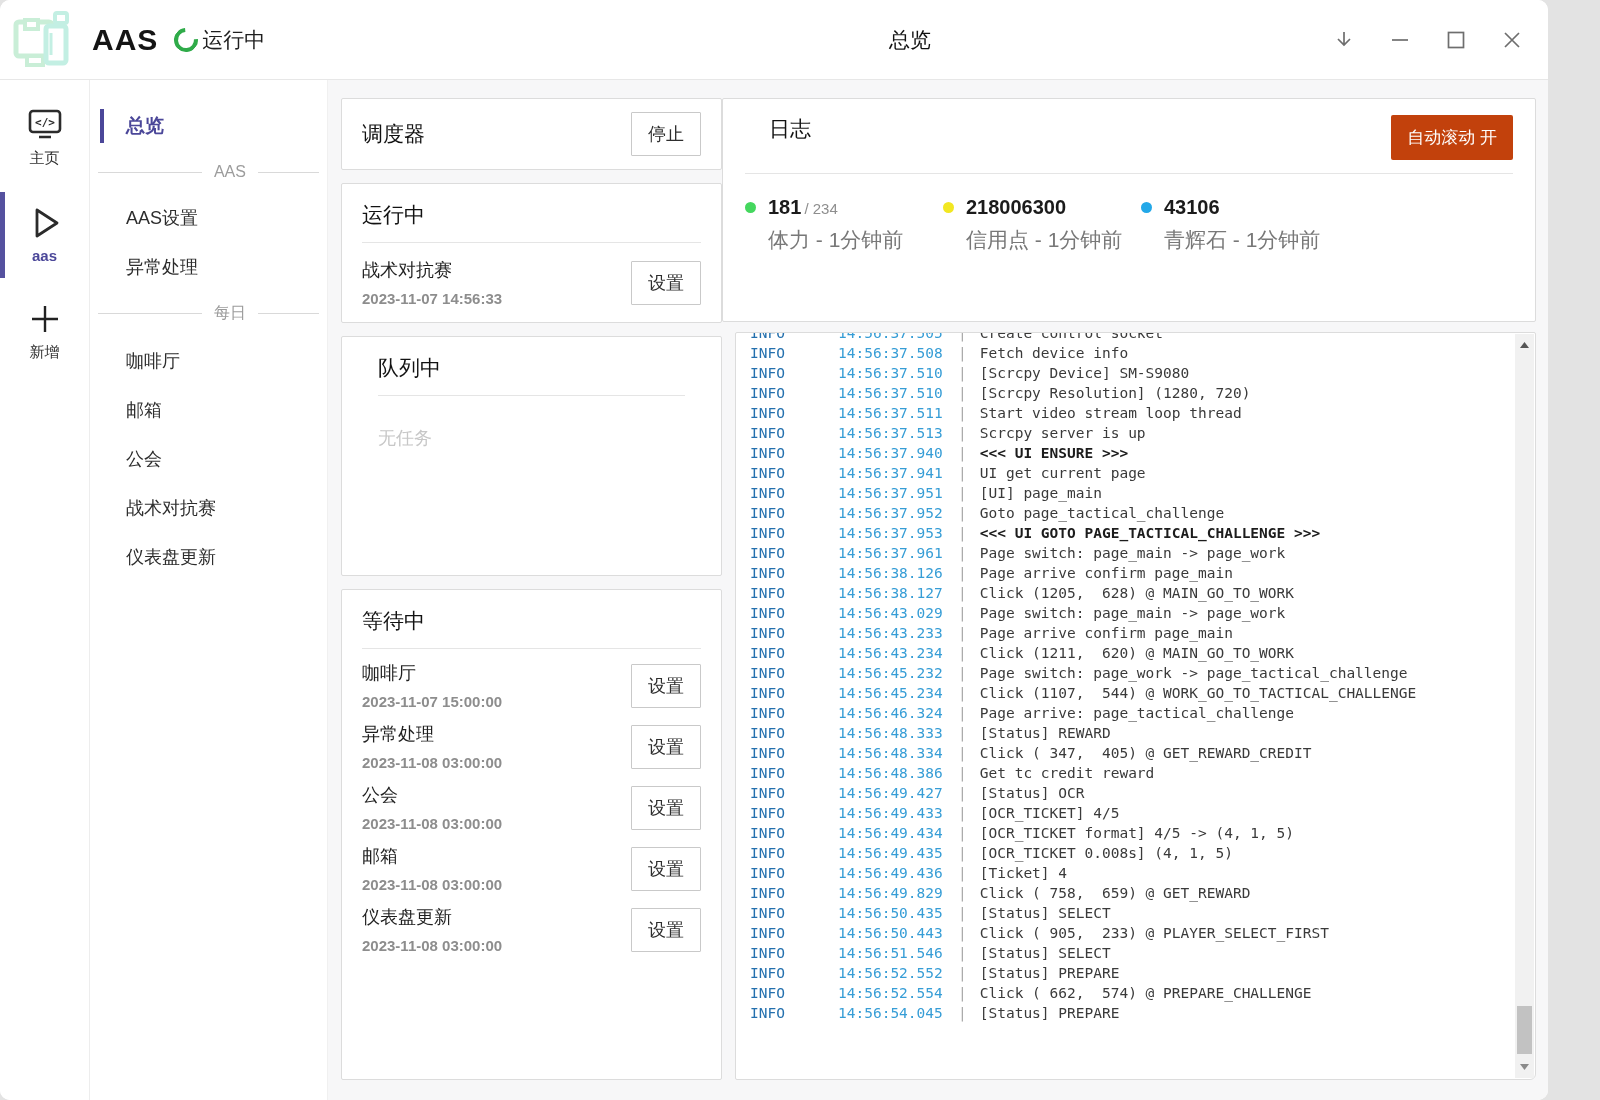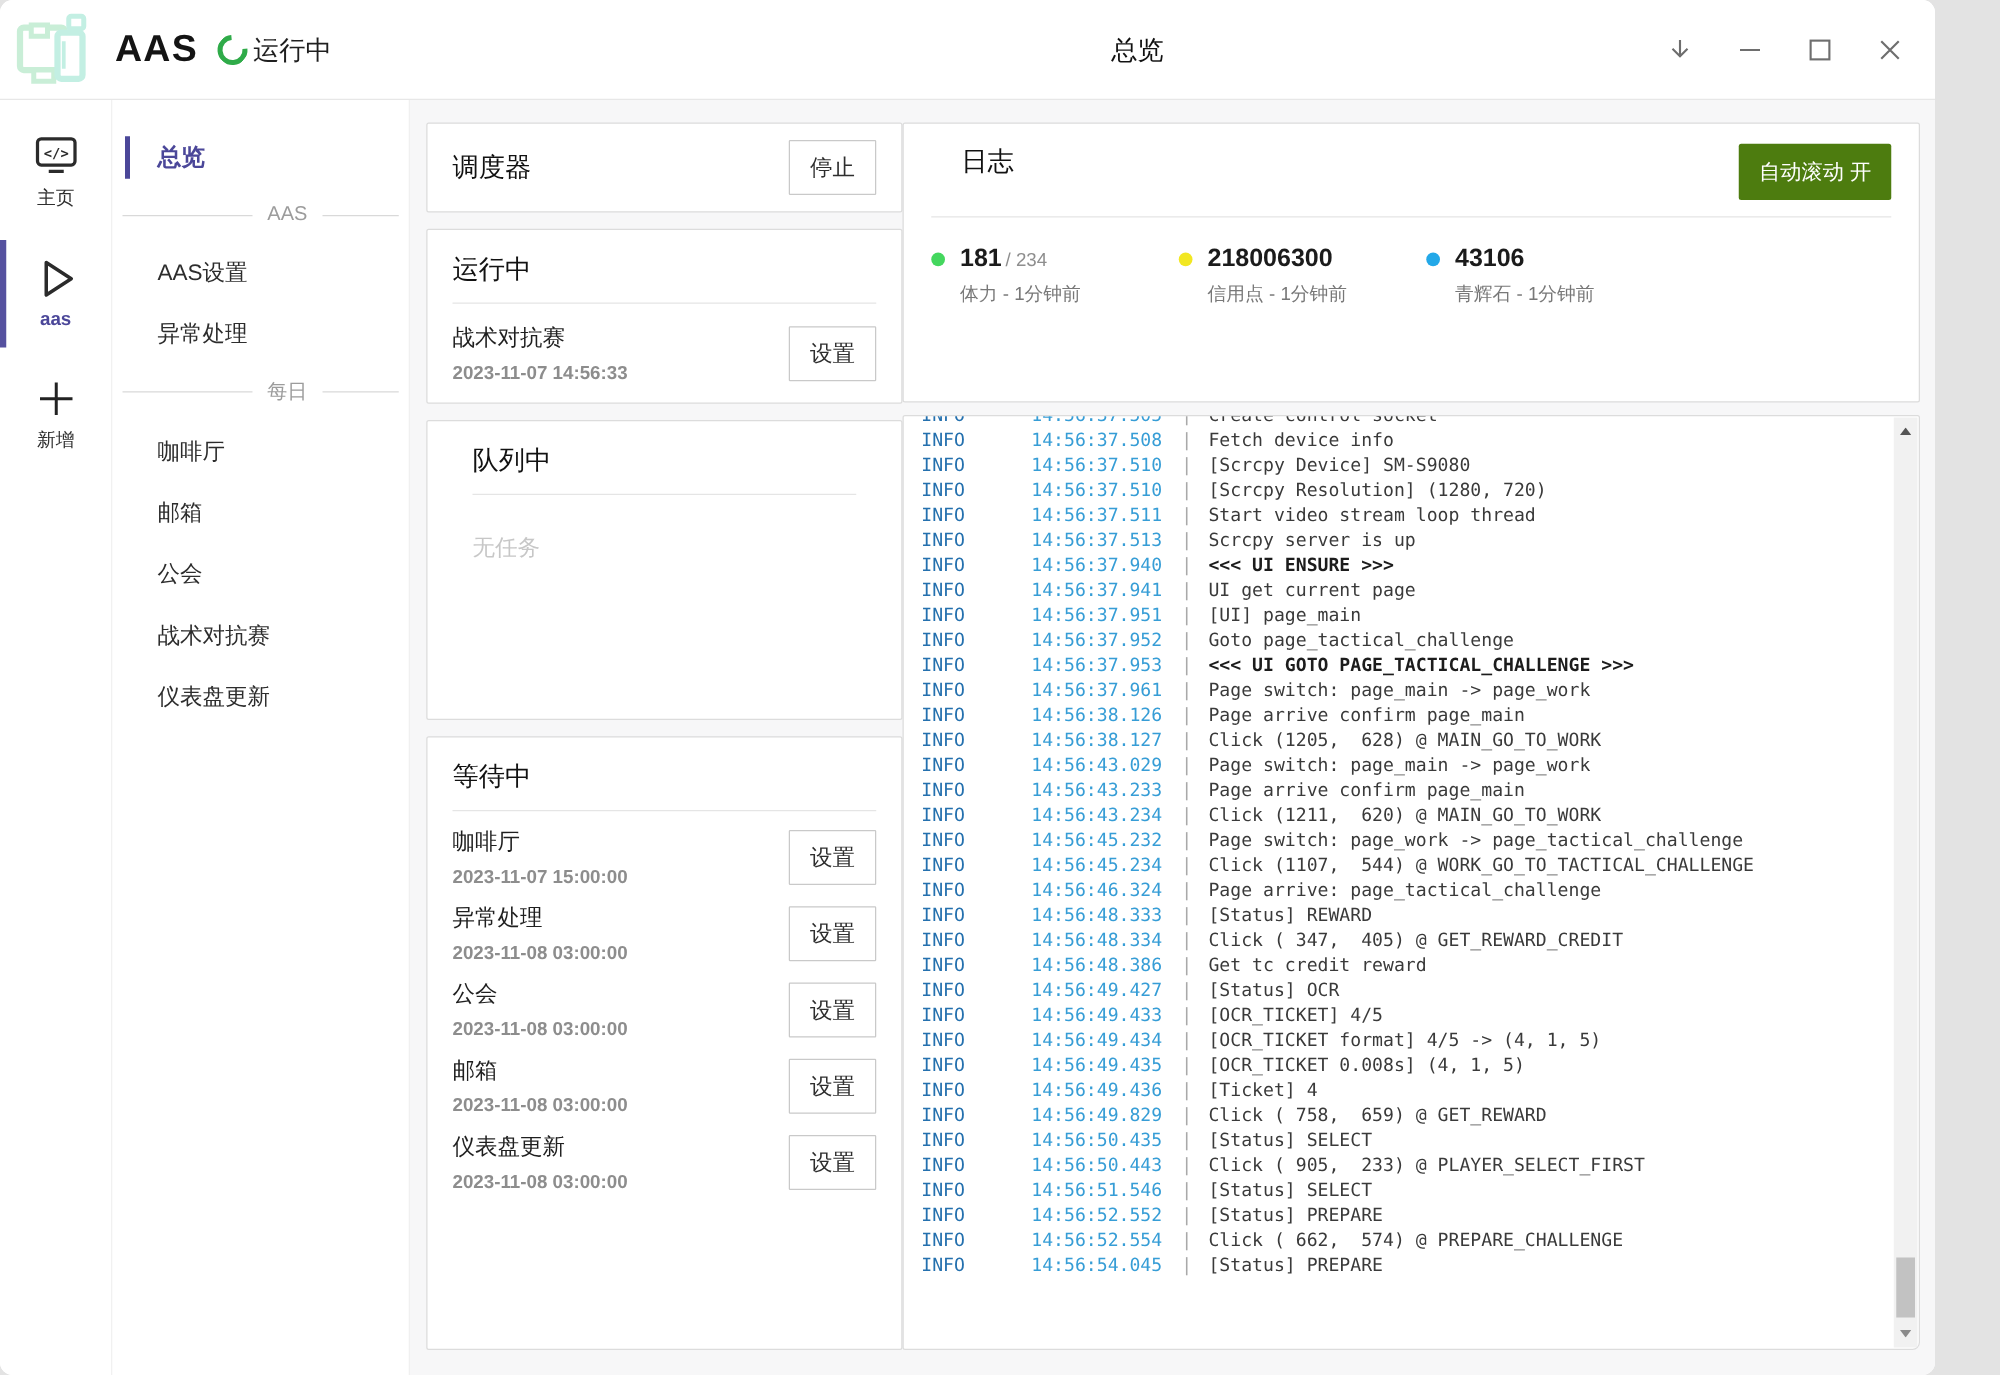--- a/index.html
+++ b/index.html
@@ -36,44 +36,44 @@
   .main { flex:1; background:#f7f7f8; padding:18px 12px 20px 13px; display:flex; gap:0; overflow:hidden; }
   .card { background:#fff; border:1px solid #dcdcdc; border-radius:2px; }
 
   .col-left { width:381px; flex:0 0 381px; display:flex; flex-direction:column; gap:13px; }
   .col-right { flex:1; display:flex; flex-direction:column; gap:10px; min-width:0; }
 
   .card-title { font-size:21px; color:#121212; }
   .hr { height:1px; background:#e5e5e5; margin-top:13px; }
 
   .btn-outline { background:#fff; border:1px solid #c9c9c9; border-radius:1px; font-size:18px; color:#2e2e2e; padding:9px 16px; font-family:inherit; cursor:pointer; }
-  .btn-primary { background:#4d7c0f; border:none; border-radius:2px; color:#fff; font-size:17px; padding:11px 16px; font-family:inherit; cursor:pointer; }
+  .btn-primary { background:#c2410c; border:none; border-radius:2px; color:#fff; font-size:17px; padding:11px 16px; font-family:inherit; cursor:pointer; }
 
   .scheduler-card { height:72px; flex:0 0 72px; display:flex; align-items:center; justify-content:space-between; padding:0 20px; }
   .running-card { height:140px; flex:0 0 140px; padding:17px 20px; }
   .task-row { display:flex; justify-content:space-between; align-items:center; padding-top:15px; }
   .task-name { font-size:18px; color:#1f1f1f; margin-bottom:8px; }
   .task-time { font-size:15px; color:#8d8d8d; font-weight:bold; }
 
   .queue-card { height:240px; flex:0 0 240px; padding:17px 36px; }
   .queue-empty { text-align:left; color:#c7c7c7; font-size:18px; padding-top:30px; }
 
   .waiting-card { flex:1; padding:17px 20px; overflow:hidden; }
   .waiting-card .task-row { padding-top:12px; }
 
   .log-header-card { height:224px; flex:0 0 224px; padding:16px 22px; }
   .log-title-row { display:flex; justify-content:space-between; align-items:flex-start;margin-left:24px; }
   .stats { display:flex; padding-top:22px; }
   .stat { display:flex; gap:12px; width:198px; }
   .stat-dot { width:11px; height:11px; border-radius:50%; margin-top:6px; flex:0 0 11px; }
   .stat-value { font-size:20px; font-weight:bold; color:#1b1b1b; }
   .stat-total { font-size:15px; color:#8e8e8e; font-weight:normal; margin-left:3px; }
-  .stat-label { font-size:15px; color:#787878; margin-top:7px; }
-
-  .log-console { flex:1; position:relative; overflow:hidden; padding-left:14px; border-bottom-right-radius:6px; }
+  .stat-label { font-size:21px; color:#787878; margin-top:7px; }
+
+  .log-console { flex:1; position:relative; overflow:hidden; padding-left:14px; border-bottom-right-radius:6px;margin-left:13px; }
   .log-lines { margin-top:-10px; padding-right:24px; }
   .log-line { height:20px; line-height:20px; display:flex; white-space:pre; font-family:"DejaVu Sans Mono", monospace; font-size:14.5px; }
   .log-lvl { color:#2470ae; width:88px; flex:0 0 88px; }
   .log-time { color:#369dd6; width:116px; flex:0 0 116px; }
   .log-sep { color:#a9a9a9; padding:0 13px 0 4px; }
   .log-msg { color:#3a3a3a; }
   .log-line.bold .log-msg { font-weight:bold; color:#1c1c1c; }
 
   .scrollbar { position:absolute; top:1px; right:1px; bottom:1px; width:19px; background:#f1f1f1; }
   .sb-arrow { position:absolute; left:0; width:19px; height:18px; display:flex; align-items:center; justify-content:center; cursor:pointer; }

